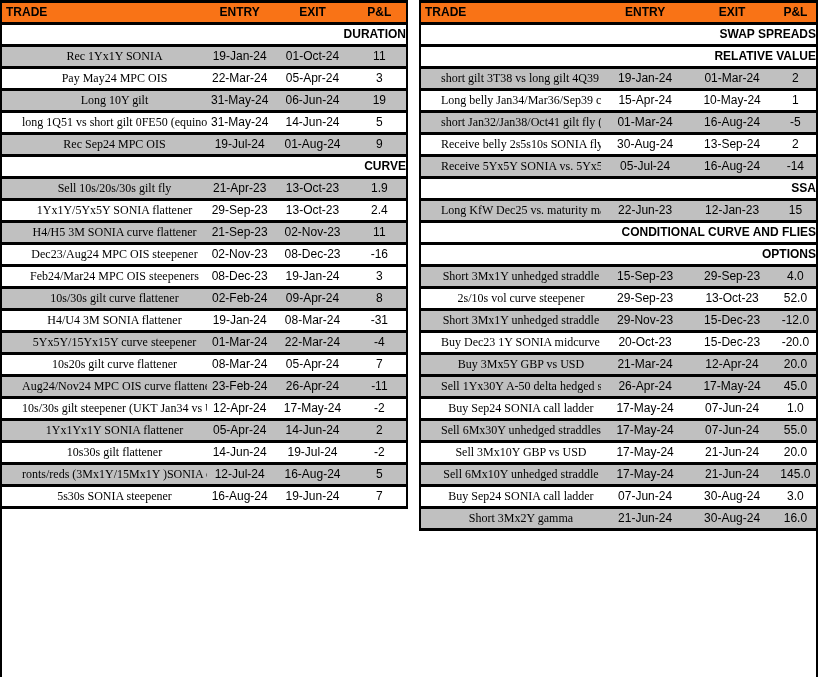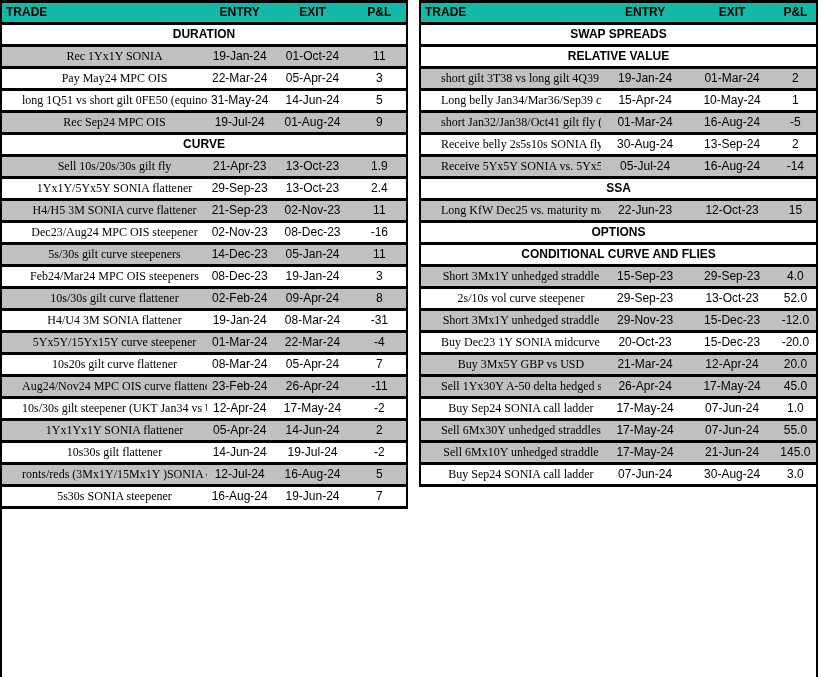--- a/index.html
+++ b/index.html
@@ -5,34 +5,34 @@
   html,body{margin:0;padding:0;}
   body{
     width:823px;height:677px;position:relative;background:#ffffff;
     font-family:"Liberation Sans",sans-serif;color:#000;overflow:hidden;
   }
   .page-edge{position:absolute;top:0;width:2px;height:677px;background:#000;}
   #edge-left{left:0;}
   #edge-right{left:816px;}
   table.trades{
     position:absolute;top:0;border-collapse:collapse;table-layout:fixed;
-    background:#14b8a6;border:2px solid #000;
+    background:#f97316;border:2px solid #000;
   }
   #left-table{left:0;width:408px;}
   #right-table{left:419px;width:399px;}
   td,th{
     border-top:3px solid #000;border-bottom:3px solid #000;
     height:19px;line-height:19px;font-size:12px;
     overflow:hidden;white-space:nowrap;padding:0;
   }
   th{font-weight:bold;text-align:center;}
   th.c-trade{text-align:left;padding-left:4px;}
   td.c-trade{text-align:center;padding-left:20px;font-family:Liberation Serif, serif;}
   td.c-entry,td.c-exit,td.c-pnl{text-align:center;}
-  tr.section-row td{font-weight:bold;text-align:center;background:#fff;}
+  tr.section-row td{font-weight:bold;text-align:right;background:#fff;}
   tr.shade-gray td{background:#c0c0c0;}
   tr.shade-white td{background:#ffffff;}
 </style>
 </head>
 <body>
 
 <div id="edge-left" class="page-edge"></div>
 <div id="edge-right" class="page-edge"></div>
 
 <table id="left-table" class="trades">
@@ -59,20 +59,26 @@
         <td class="c-entry">19-Jan-24</td>
         <td class="c-exit">01-Oct-24</td>
         <td class="c-pnl">11</td>
       </tr>
       <tr class="shade-white">
         <td class="c-trade">Pay May24 MPC OIS</td>
         <td class="c-entry">22-Mar-24</td>
         <td class="c-exit">05-Apr-24</td>
         <td class="c-pnl">3</td>
       </tr>
+      <tr class="shade-gray">
+        <td class="c-trade">Long 10Y gilt</td>
+        <td class="c-entry">31-May-24</td>
+        <td class="c-exit">06-Jun-24</td>
+        <td class="c-pnl">19</td>
+      </tr>
       <tr class="shade-white">
         <td class="c-trade">long 1Q51 vs short gilt 0FE50 (equinotic</td>
         <td class="c-entry">31-May-24</td>
         <td class="c-exit">14-Jun-24</td>
         <td class="c-pnl">5</td>
       </tr>
       <tr class="shade-gray">
         <td class="c-trade">Rec Sep24 MPC OIS</td>
         <td class="c-entry">19-Jul-24</td>
         <td class="c-exit">01-Aug-24</td>
@@ -97,26 +103,20 @@
         <td class="c-trade">H4/H5 3M SONIA curve flattener</td>
         <td class="c-entry">21-Sep-23</td>
         <td class="c-exit">02-Nov-23</td>
         <td class="c-pnl">11</td>
       </tr>
       <tr class="shade-white">
         <td class="c-trade">Dec23/Aug24 MPC OIS steepener</td>
         <td class="c-entry">02-Nov-23</td>
         <td class="c-exit">08-Dec-23</td>
         <td class="c-pnl">-16</td>
-      </tr>
-      <tr class="shade-gray">
-        <td class="c-trade">5s/30s gilt curve steepeners</td>
-        <td class="c-entry">14-Dec-23</td>
-        <td class="c-exit">05-Jan-24</td>
-        <td class="c-pnl">11</td>
       </tr>
       <tr class="shade-white">
         <td class="c-trade">Feb24/Mar24 MPC OIS steepeners</td>
         <td class="c-entry">08-Dec-23</td>
         <td class="c-exit">19-Jan-24</td>
         <td class="c-pnl">3</td>
       </tr>
       <tr class="shade-gray">
         <td class="c-trade">10s/30s gilt curve flattener</td>
         <td class="c-entry">02-Feb-24</td>
@@ -231,28 +231,28 @@
         <td class="c-entry">05-Jul-24</td>
         <td class="c-exit">16-Aug-24</td>
         <td class="c-pnl">-14</td>
       </tr>
       <tr class="section-row">
         <td colspan="4">SSA</td>
       </tr>
       <tr class="shade-gray">
         <td class="c-trade">Long KfW Dec25 vs. maturity matched g</td>
         <td class="c-entry">22-Jun-23</td>
-        <td class="c-exit">12-Oct-23</td>
+        <td class="c-exit">12-Jan-23</td>
         <td class="c-pnl">15</td>
       </tr>
       <tr class="section-row">
+        <td colspan="4">CONDITIONAL CURVE AND FLIES</td>
+      </tr>
+      <tr class="section-row">
         <td colspan="4">OPTIONS</td>
-      </tr>
-      <tr class="section-row">
-        <td colspan="4">CONDITIONAL CURVE AND FLIES</td>
       </tr>
       <tr class="shade-gray">
         <td class="c-trade">Short 3Mx1Y unhedged straddle</td>
         <td class="c-entry">15-Sep-23</td>
         <td class="c-exit">29-Sep-23</td>
         <td class="c-pnl">4.0</td>
       </tr>
       <tr class="shade-white">
         <td class="c-trade">2s/10s vol curve steepener</td>
         <td class="c-entry">29-Sep-23</td>
@@ -288,26 +288,38 @@
         <td class="c-entry">17-May-24</td>
         <td class="c-exit">07-Jun-24</td>
         <td class="c-pnl">1.0</td>
       </tr>
       <tr class="shade-gray">
         <td class="c-trade">Sell 6Mx30Y unhedged straddles</td>
         <td class="c-entry">17-May-24</td>
         <td class="c-exit">07-Jun-24</td>
         <td class="c-pnl">55.0</td>
       </tr>
+      <tr class="shade-white">
+        <td class="c-trade">Sell 3Mx10Y GBP vs USD</td>
+        <td class="c-entry">17-May-24</td>
+        <td class="c-exit">21-Jun-24</td>
+        <td class="c-pnl">20.0</td>
+      </tr>
       <tr class="shade-gray">
         <td class="c-trade">Sell 6Mx10Y unhedged straddle</td>
         <td class="c-entry">17-May-24</td>
         <td class="c-exit">21-Jun-24</td>
         <td class="c-pnl">145.0</td>
       </tr>
       <tr class="shade-white">
         <td class="c-trade">Buy Sep24 SONIA call ladder</td>
         <td class="c-entry">07-Jun-24</td>
         <td class="c-exit">30-Aug-24</td>
         <td class="c-pnl">3.0</td>
       </tr>
+      <tr class="shade-gray">
+        <td class="c-trade">Short 3Mx2Y gamma</td>
+        <td class="c-entry">21-Jun-24</td>
+        <td class="c-exit">30-Aug-24</td>
+        <td class="c-pnl">16.0</td>
+      </tr>
     </tbody>
 </table>
 
 </body></html>

